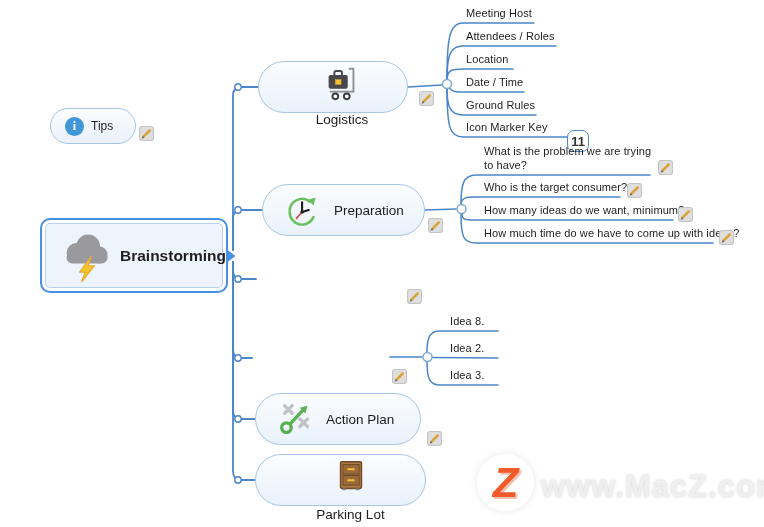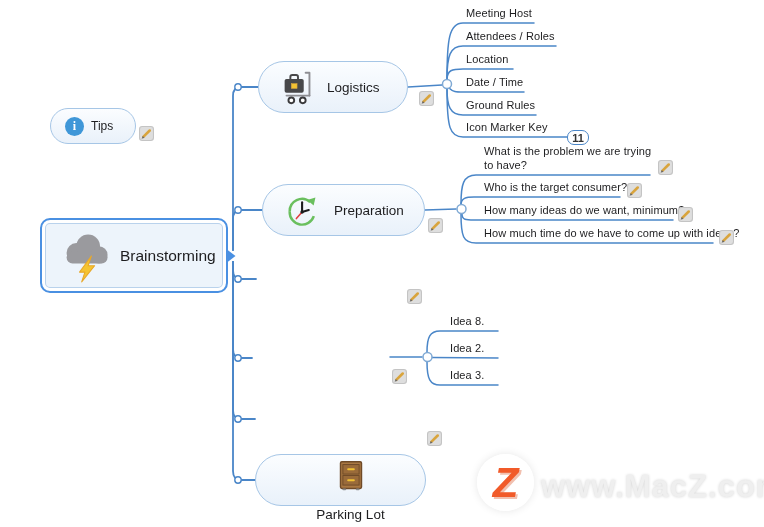--- a/index.html
+++ b/index.html
@@ -28,21 +28,21 @@
   }
   .pill .plabel{font-size:13.5px;font-weight:400;color:var(--text);white-space:nowrap;}
   .nicon{flex:0 0 auto;display:flex;align-items:center;justify-content:center;}
 
   .rootnode{
     position:absolute;left:40px;top:218px;width:188px;height:75px;box-sizing:border-box;
     display:flex;align-items:center;padding-left:16px;
     background:#edf4fb;border:2.5px solid var(--selection-blue);border-radius:10px;
     box-shadow:inset 0 0 0 3px #fff, inset 0 0 0 4px #b9d2ec;
   }
-  .rootnode .rlabel{font-size:15.5px;font-weight:400;margin-left:6px;white-space:nowrap;}
+  .rootnode .rlabel{font-size:15.5px;font-weight:700;margin-left:6px;white-space:nowrap;}
 
   .tips{
     position:absolute;left:50px;top:108px;width:86px;height:36px;box-sizing:border-box;
     display:flex;align-items:center;padding-left:14px;gap:7px;
     background:linear-gradient(var(--node-fill-top),var(--node-fill-bottom));
     border:1.5px solid var(--node-border);border-radius:18px;
   }
   .infocircle{
     width:19px;height:19px;border-radius:50%;background:#3f97d8;color:#fff;
     display:flex;align-items:center;justify-content:center;
@@ -51,23 +51,23 @@
   .tips .plabel{font-size:12px;}
 
   .leaf{
     position:absolute;font-size:11px;font-weight:500;color:var(--text);
     white-space:nowrap;letter-spacing:0.1px;
   }
   .leaf.wrap{white-space:normal;line-height:13.5px;}
 
   .note{position:absolute;width:15px;height:15px;cursor:pointer;}
   .badge{
-    position:absolute;left:567px;top:130px;width:22px;height:15px;box-sizing:border-box;
+    position:absolute;left:567px;top:130px;width:22px;height:22px;box-sizing:border-box;
     border:1.2px solid var(--branch-line);border-radius:7px;background:#fff;
-    font-size:11px;font-weight:600;color:#333;display:flex;align-items:center;justify-content:center;
+    font-size:13px;font-weight:600;color:#333;display:flex;align-items:center;justify-content:center;
   }
 
   .wm-circle{
     position:absolute;left:477px;top:454px;width:57px;height:57px;border-radius:50%;
     background:rgba(255,255,255,0.92);box-shadow:0 0 8px rgba(0,0,0,0.10);
     display:flex;align-items:center;justify-content:center;
   }
   .wm-z{
     font-size:42px;font-weight:700;font-style:italic;color:#f15a29;
     text-shadow:2px 2px 0 rgba(216,74,27,0.35);line-height:1;
@@ -134,21 +134,21 @@
           <circle cx="28" cy="17" r="11"></circle>
           <circle cx="38" cy="25" r="8"></circle>
           <rect x="8" y="22" width="38" height="11" rx="5.5"></rect>
         </g>
         <polygon points="31,26 20,41 25,41 22,50 34,35 28,35" fill="#f5c431" stroke="#e8a82a" stroke-width="1" stroke-linejoin="round"></polygon>
       </svg>
     </span>
     <span class="rlabel">Brainstorming</span>
   </div>
 
-  <div class="pill" style="left:258px;top:61px;width:150px;height:52px;padding-left:18px;gap:8px;">
+  <div class="pill" style="left:258px;top:61px;width:150px;height:52px;padding-left:18px;gap:8px;flex-direction:column;">
     <span class="nicon">
       <svg width="42" height="42" viewBox="0 0 44 44">
         <path d="M34,7 h-4 M34,7 v24" fill="none" stroke="#8e8e93" stroke-width="2" stroke-linecap="round"></path>
         <path d="M10,31 h24" fill="none" stroke="#8e8e93" stroke-width="2" stroke-linecap="round"></path>
         <path d="M14,14 v-2.5 a2,2 0 0 1 2,-2 h4 a2,2 0 0 1 2,2 v2.5" fill="none" stroke="#48484a" stroke-width="2"></path>
         <rect x="8" y="13.5" width="20" height="14.5" rx="2" fill="#48484a"></rect>
         <rect x="15" y="18.5" width="6" height="5" fill="#f2c233" stroke="#d9a43c" stroke-width="0.6"></rect>
         <circle cx="15" cy="36" r="3" fill="#fff" stroke="#3a3a3c" stroke-width="2"></circle>
         <circle cx="27" cy="36" r="3" fill="#fff" stroke="#3a3a3c" stroke-width="2"></circle>
       </svg>
@@ -166,20 +166,36 @@
         <line x1="20" y1="24" x2="27" y2="22" stroke="#1c1c1e" stroke-width="2.2" stroke-linecap="round"></line>
         <line x1="20" y1="24" x2="14" y2="31" stroke="#e03e3e" stroke-width="1.6" stroke-linecap="round"></line>
         <circle cx="20" cy="24" r="1.8" fill="#1c1c1e"></circle>
       </svg>
     </span>
     <span class="plabel">Preparation</span>
   </div>
 
 
 
+  <div class="pill" style="left:255px;top:393px;width:166px;height:52px;padding-left:19px;gap:9px;">
+    <span class="nicon">
+      <svg width="42" height="42" viewBox="0 0 44 44">
+        <g stroke="#c2c2c4" stroke-width="3.5" stroke-linecap="round">
+          <line x1="10" y1="8" x2="18" y2="16"></line>
+          <line x1="18" y1="8" x2="10" y2="16"></line>
+          <line x1="26" y1="22" x2="34" y2="30"></line>
+          <line x1="34" y1="22" x2="26" y2="30"></line>
+        </g>
+        <circle cx="12" cy="31" r="5" fill="none" stroke="#58b14e" stroke-width="3.5"></circle>
+        <line x1="16" y1="27" x2="29" y2="13" stroke="#58b14e" stroke-width="3.5" stroke-linecap="round"></line>
+        <polygon points="34,8 31.8,16.2 25.9,10.2" fill="#58b14e"></polygon>
+      </svg>
+    </span>
+    <span class="plabel">Action Plan</span>
+  </div>
 
   <div class="pill" style="left:255px;top:454px;width:171px;height:52px;padding-left:20px;gap:10px;flex-direction:column;">
     <span class="nicon">
       <svg width="42" height="42" viewBox="0 0 44 44">
         <rect x="11" y="7" width="22" height="28" rx="1.5" fill="#a97843" stroke="#6f4a28" stroke-width="1.5"></rect>
         <rect x="13.5" y="10" width="17" height="10" fill="#9a6b3a" stroke="#6f4a28" stroke-width="1"></rect>
         <rect x="18" y="14" width="8" height="2" rx="1" fill="#f2c233"></rect>
         <rect x="13.5" y="21.5" width="17" height="10" fill="#9a6b3a" stroke="#6f4a28" stroke-width="1"></rect>
         <rect x="18" y="25.5" width="8" height="2" rx="1" fill="#f2c233"></rect>
         <rect x="13" y="35" width="4" height="2" rx="1" fill="#8a8a8a"></rect>

